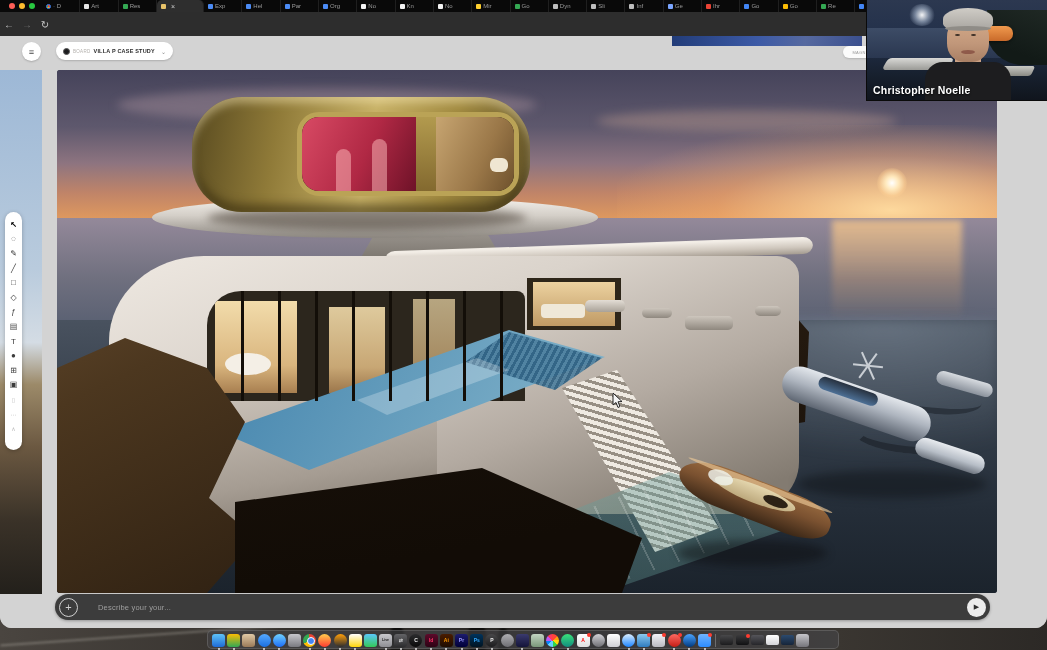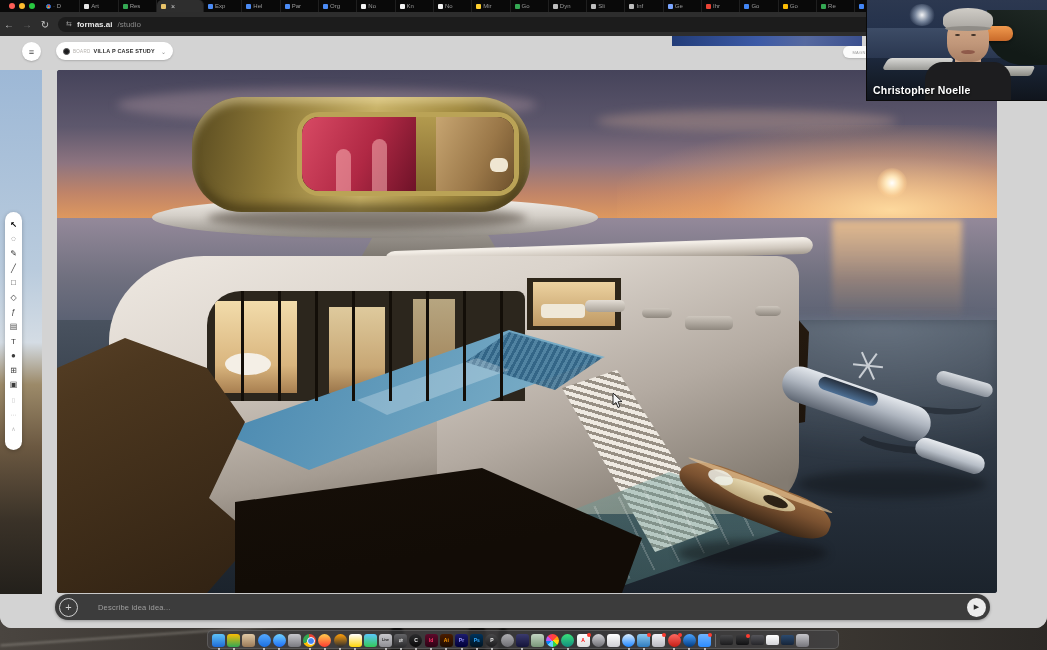--- a/index.html
+++ b/index.html
@@ -339,25 +339,20 @@
           <span class="fav" style="background: rgb(52, 199, 89);"></span>
           <span></span>
         </div>
       </div>
   </div>
 
   <div id="navbar">
     <span class="navbtn">←</span>
     <span class="navbtn dim">→</span>
     <span class="navbtn">↻</span>
-    <div id="urlpill">
-      <span class="site-icon">⇆</span>
-      <span class="host">formas.ai</span>
-      <span class="path">/studio</span>
-    </div>
   </div>
 
   <div id="page">
     <div id="blue-banner"></div>
     <div id="magnet-pill">MAGN</div>
 
     <div id="left-strip"></div>
 
     <div id="scene">
       <div class="sky"></div>
@@ -466,21 +461,21 @@
         <div class="tool">●</div>
         <div class="tool">⊞</div>
         <div class="tool">▣</div>
         <div class="tool muted">▯</div>
         <div class="tool muted">⋯</div>
         <div class="tool muted">∧</div>
       </div>
 
     <div id="prompt-bar">
       <div id="plus-btn">+</div>
-      <div id="prompt-text">Describe idea idea...</div>
+      <div id="prompt-text">Describe your your...</div>
       <div id="send-btn">▶</div>
     </div>
 
     <svg id="cursor" viewBox="0 0 12 17">
       <polygon points="1,1 1,13 4,10.5 6,15.5 8,14.5 6,9.8 10,9.5" fill="#f5f5f5" stroke="#222" stroke-width="1"></polygon>
     </svg>
   </div>
 </div>
 
 <div id="webcam">

